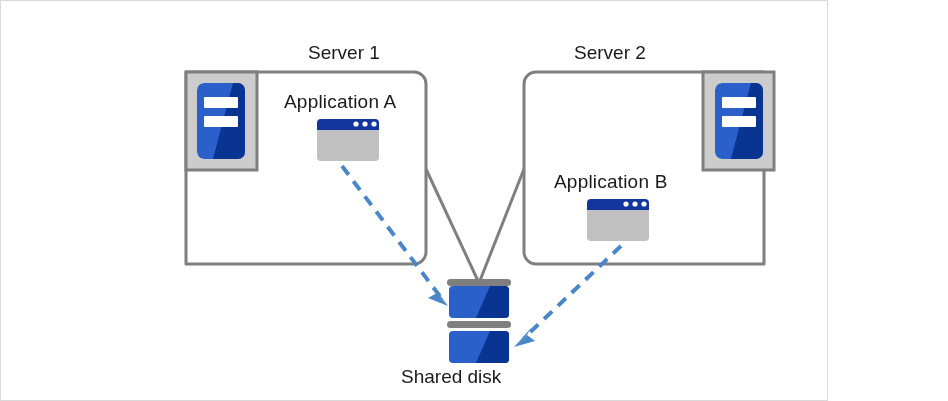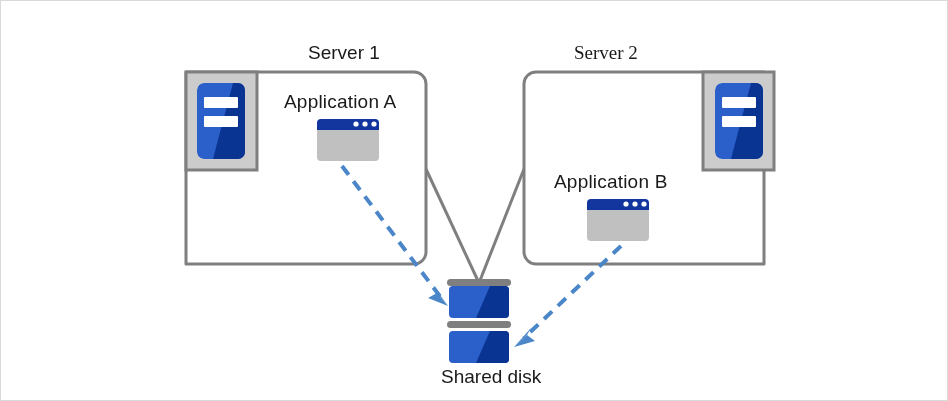--- a/index.html
+++ b/index.html
@@ -5,21 +5,21 @@
   html, body {
     margin: 0;
     padding: 0;
     background: #ffffff;
   }
   body {
     font-family: "Liberation Sans", sans-serif;
   }
   #diagram-root {
     position: relative;
-    width: 948px;
+    width: 828px;
     height: 401px;
     background: #ffffff;
     box-sizing: border-box;
     border: 1px solid #d9d9d9;
     overflow: hidden;
   }
   .svg-layer {
     position: absolute;
     left: 0;
     top: 0;
@@ -28,24 +28,24 @@
   }
   .label {
     position: absolute;
     color: #1a1a1a;
     font-size: 19px;
     line-height: 22px;
     white-space: nowrap;
     font-family: "Liberation Sans", sans-serif;
   }
   #server1-title { left: 307px; top: 41px; }
-  #server2-title { left: 573px; top: 41px; font-family: Liberation Serif, serif; }
+  #server2-title { left: 573px; top: 41px; }
   #appA-title    { left: 283px; top: 90px; letter-spacing: 0.2px; }
   #appB-title    { left: 553px; top: 170px; letter-spacing: 0.2px; }
-  #disk-title    { left: 440px; top: 365px; }
+  #disk-title    { left: 400px; top: 365px; }
 </style>
 </head>
 <body>
 
 <div id="diagram-root">
 
   <svg class="svg-layer" viewBox="0 0 948 401">
     <defs>
       <clipPath id="clipServerIconL">
         <rect x="196" y="82" width="48" height="76" rx="7"></rect>

